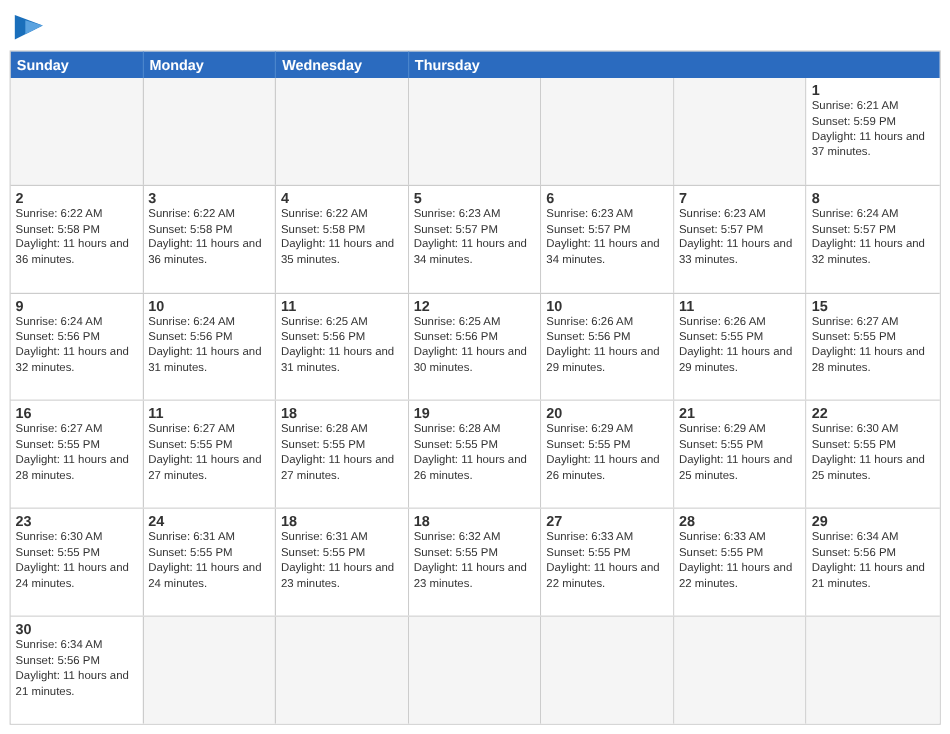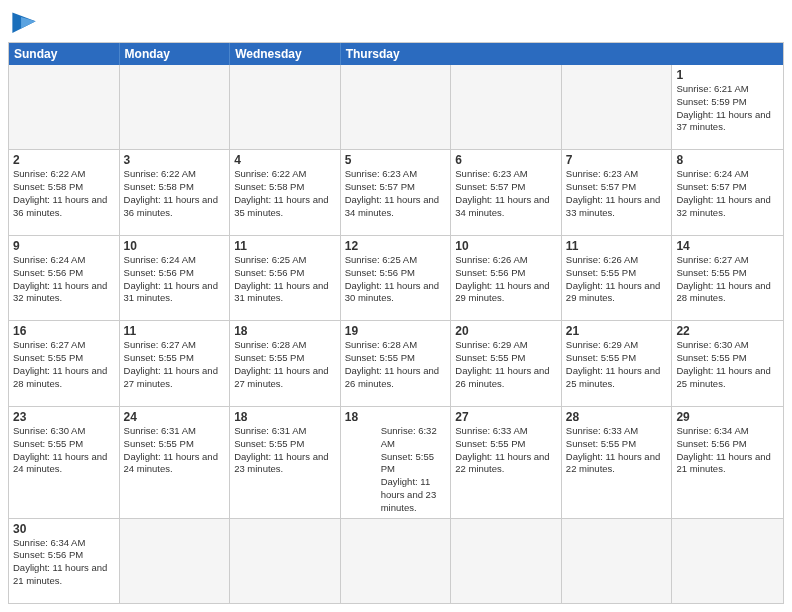--- a/index.html
+++ b/index.html
@@ -239,21 +239,21 @@
 Sunset: 5:56 PM
 Daylight: 11 hours and 29 minutes.</div>
           </div>
           <div class="cal-cell">
             <span class="day-num">11</span>
             <div class="day-info" style="white-space: pre-line;">Sunrise: 6:26 AM
 Sunset: 5:55 PM
 Daylight: 11 hours and 29 minutes.</div>
           </div>
           <div class="cal-cell">
-            <span class="day-num">14</span>
+            <span class="day-num">15</span>
             <div class="day-info" style="white-space: pre-line;">Sunrise: 6:27 AM
 Sunset: 5:55 PM
 Daylight: 11 hours and 28 minutes.</div>
           </div>
         </div>
         <div class="cal-row">
           <div class="cal-cell">
             <span class="day-num">16</span>
             <div class="day-info" style="white-space: pre-line;">Sunrise: 6:27 AM
 Sunset: 5:55 PM
@@ -310,21 +310,21 @@
 Daylight: 11 hours and 24 minutes.</div>
           </div>
           <div class="cal-cell">
             <span class="day-num">18</span>
             <div class="day-info" style="white-space: pre-line;">Sunrise: 6:31 AM
 Sunset: 5:55 PM
 Daylight: 11 hours and 23 minutes.</div>
           </div>
           <div class="cal-cell">
             <span class="day-num">18</span>
-            <div class="day-info" style="white-space: pre-line; margin-left: 36px;">Sunrise: 6:32 AM
+            <div class="day-info" style="white-space: pre-line;">Sunrise: 6:32 AM
 Sunset: 5:55 PM
 Daylight: 11 hours and 23 minutes.</div>
           </div>
           <div class="cal-cell">
             <span class="day-num">27</span>
             <div class="day-info" style="white-space: pre-line;">Sunrise: 6:33 AM
 Sunset: 5:55 PM
 Daylight: 11 hours and 22 minutes.</div>
           </div>
           <div class="cal-cell">

